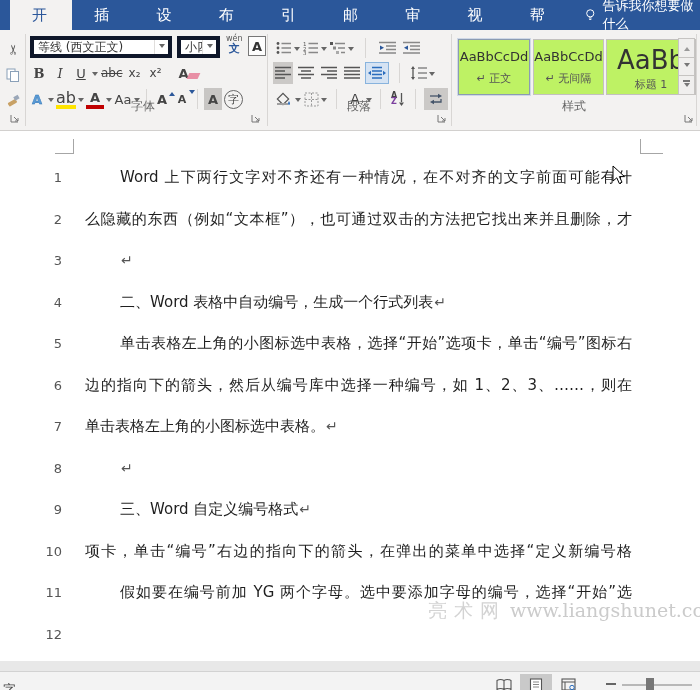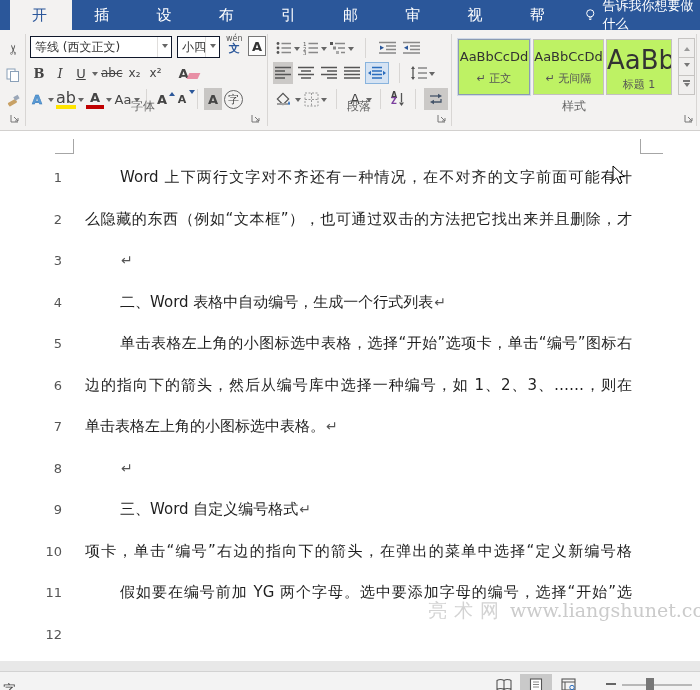--- a/index.html
+++ b/index.html
@@ -23,21 +23,21 @@
   .dd { width:0; height:0; border:3px solid transparent; border-top:4px solid #666; margin-left:2px; margin-top:4px; }
   .seg { display:flex; align-items:center; }
   .minisep { width:1px; height:20px; background:#d8d6d4; margin:0 4px; }
   .selgray { background:#cbc9c7; }
 
   
   .clip { position:absolute; left:2px; top:6px; width:22px; }
   .clip .ic { height:26px; display:flex; align-items:center; justify-content:center; color:#555; }
 
   
-  .combo { position:absolute; background:#fff; border:1px solid #0f172a; display:flex; align-items:center; font-size:12px; color:#333; }
+  .combo { position:absolute; background:#fff; border:4px solid #0f172a; display:flex; align-items:center; font-size:12px; color:#333; }
   .combo .ctext { flex:1; padding:0 4px; white-space:nowrap; overflow:hidden; }
   .combo .carr { width:14px; align-self:stretch; display:flex; align-items:center; justify-content:center; border-left:1px solid #e0dedc; }
   .fg-row2 { position:absolute; left:30px; top:31px; height:24px; display:flex; align-items:center; gap:3px; }
   .fg-row3 { position:absolute; left:28px; top:57px; height:24px; display:flex; align-items:center; gap:2px; }
   .tbtn { min-width:18px; height:22px; display:inline-flex; align-items:center; justify-content:center; font-size:13px; color:#444; }
   .b-bold { font-weight:bold; font-family:"DejaVu Serif",serif; }
   .b-italic { font-style:italic; font-family:"DejaVu Serif",serif; }
   .b-under { text-decoration:underline; }
   .b-strike { text-decoration:line-through; font-size:12px; }
   .fx-a { color:#5b9bd5; font-weight:bold; -webkit-text-stroke:0.4px #2e74b5; }
@@ -368,21 +368,21 @@
 
     <div>
         <div class="stylecard selected" style="left: 458px; width: 72px;">
           <div class="preview">AaBbCcDd</div>
           <div class="sname">↵ 正文</div>
         </div>
         <div class="stylecard" style="left: 533px; width: 71px;">
           <div class="preview">AaBbCcDd</div>
           <div class="sname">↵ 无间隔</div>
         </div>
-        <div class="stylecard big" style="left: 606px; width: 66px;">
+        <div class="stylecard big" style="left: 606px; width: 90px;">
           <div class="preview">AaBb</div>
           <div class="sname">标题 1</div>
         </div>
       </div>
     <div class="scrollcol">
       <div class="sb">
           <span class="arr-up"></span>
         </div>
       <div class="sb">
           <span class="arr-dn"></span>

